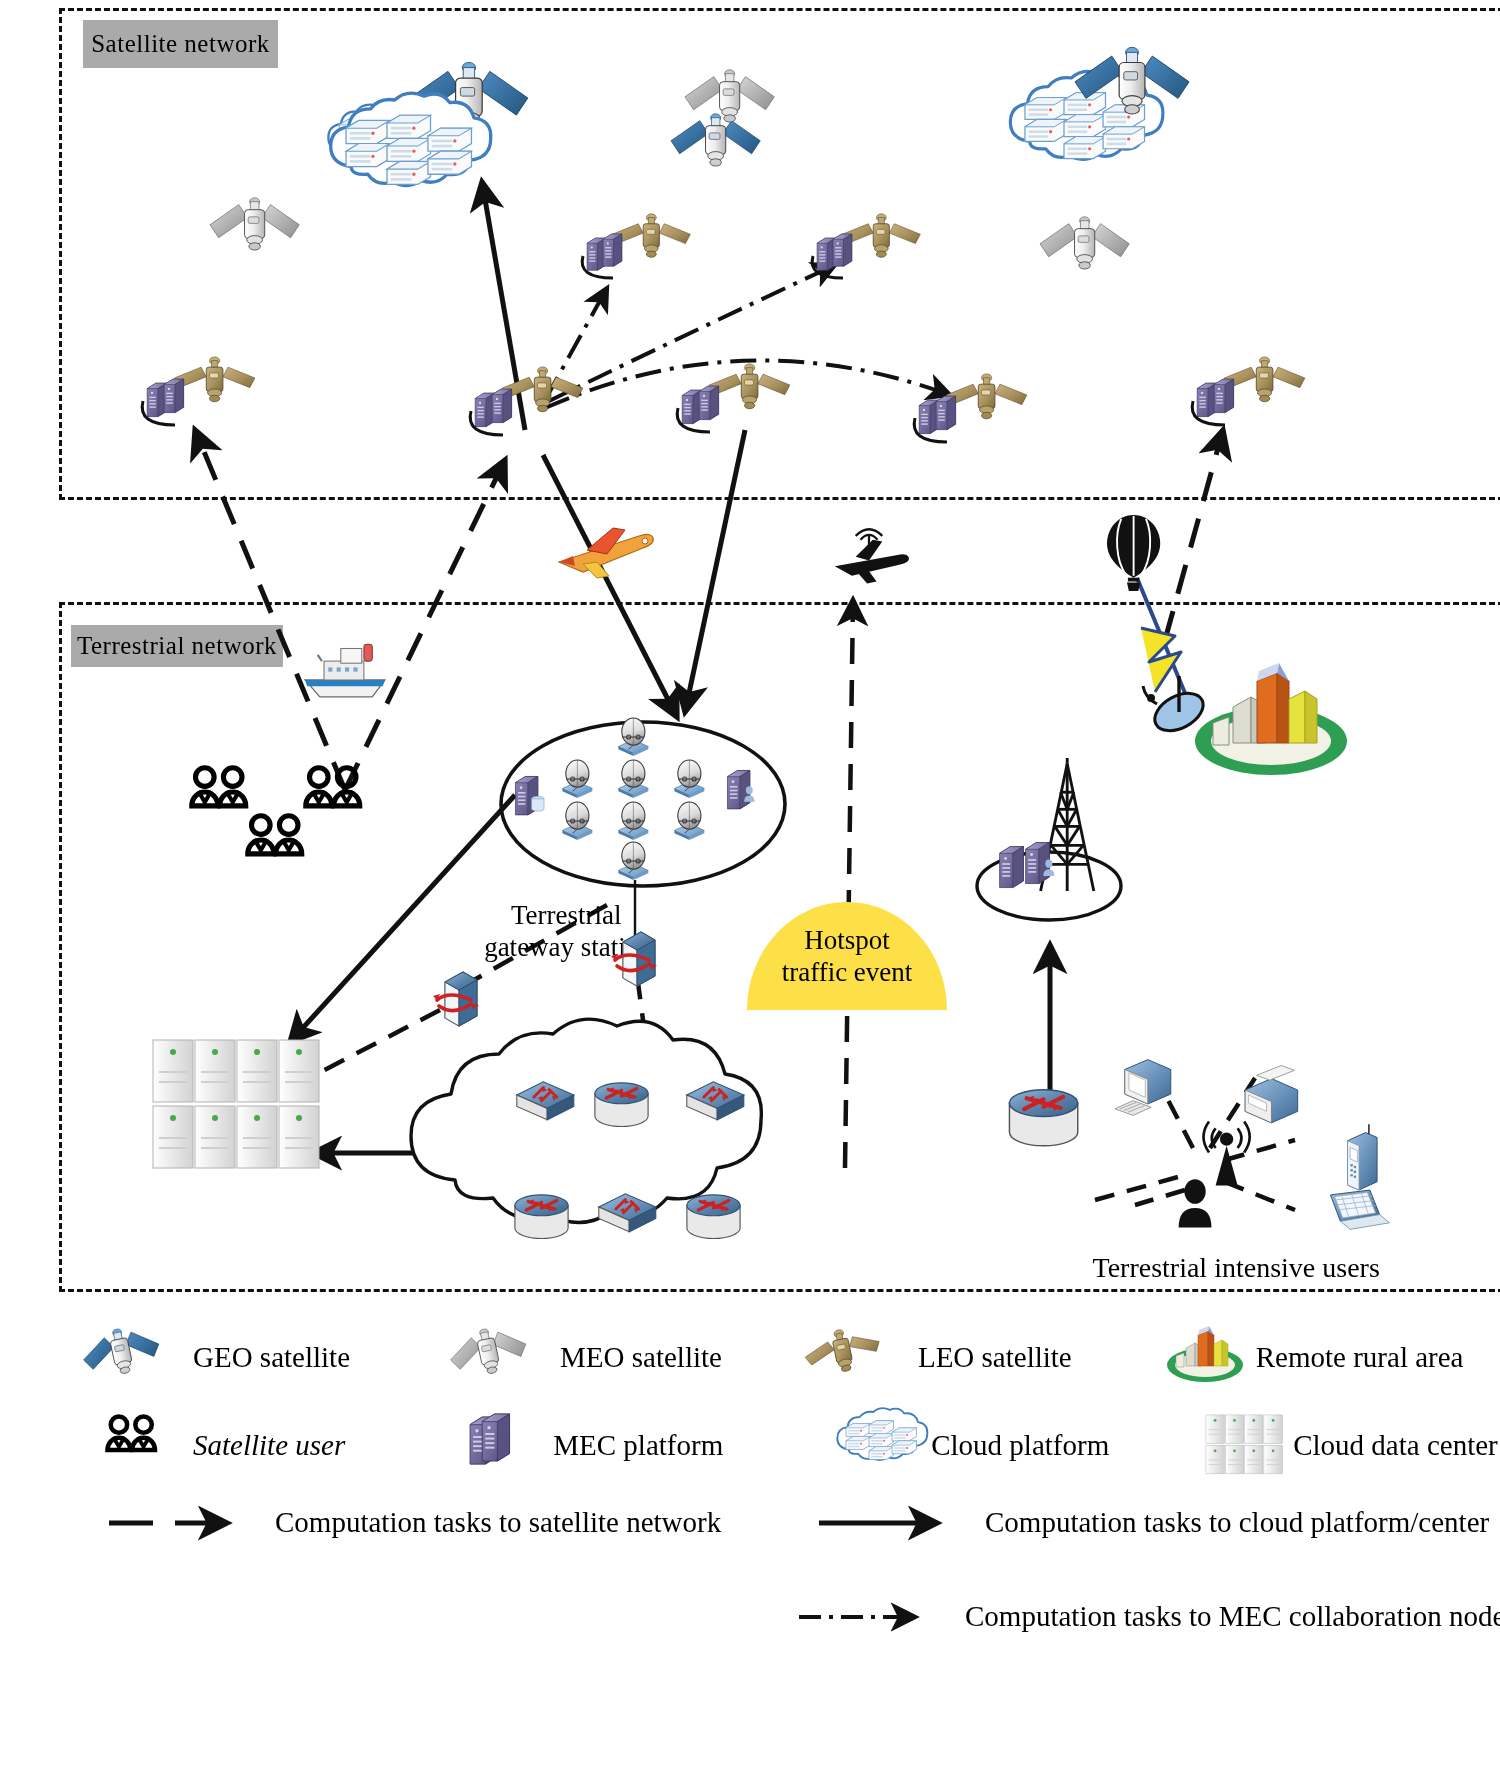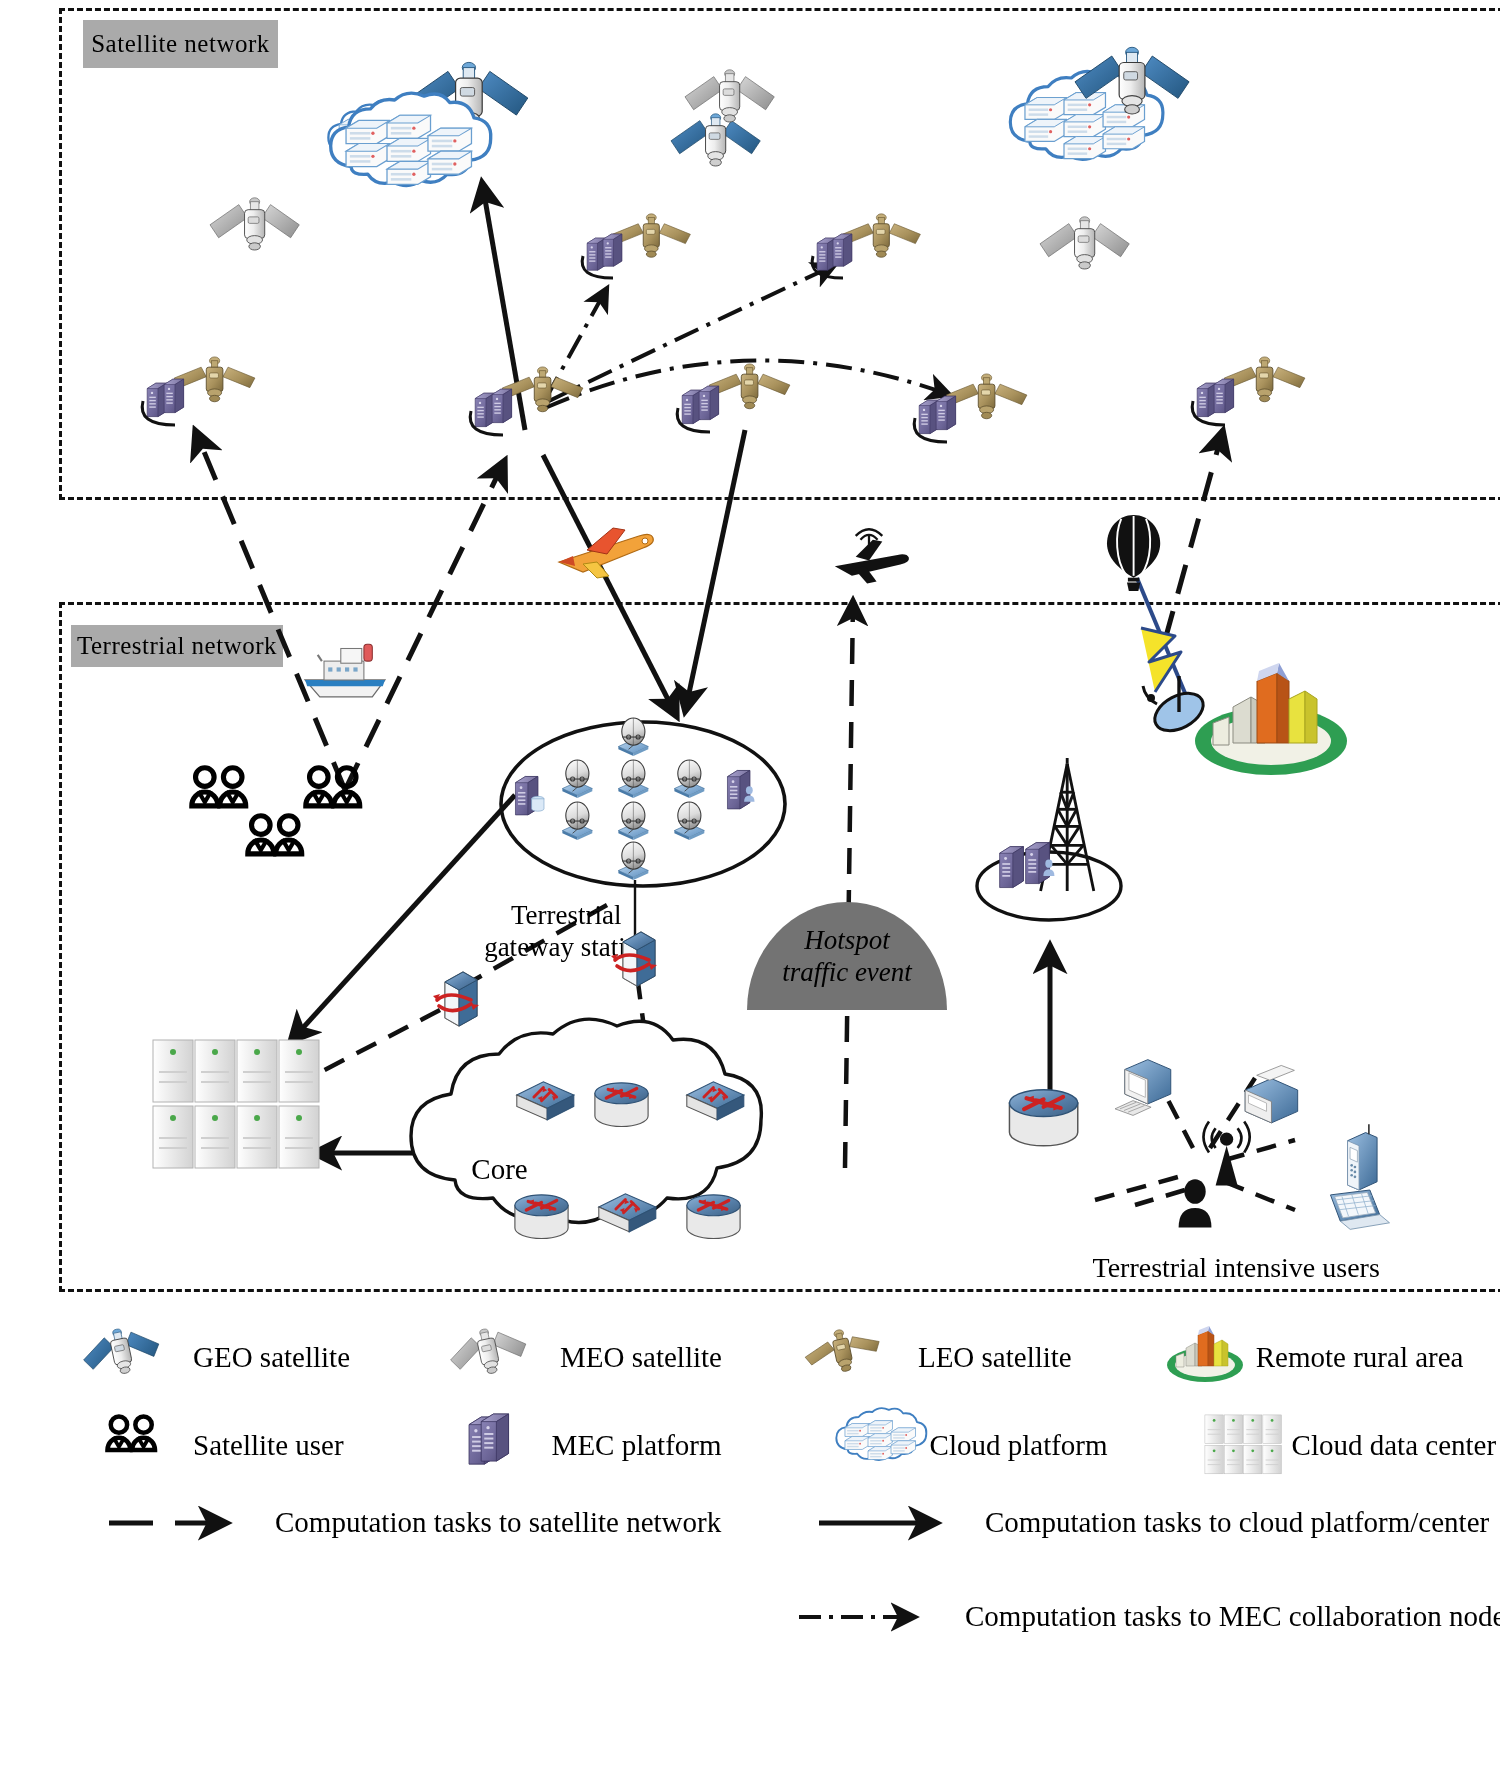--- a/index.html
+++ b/index.html
@@ -18,25 +18,25 @@
     letter-spacing:.5px;
   }
 
   .txt{position:absolute;font-family:"Liberation Serif", serif;color:#000;
        white-space:pre;line-height:1.18;}
 
   .ctr{text-align:center;}
 
   
   .hotspot{
-    position:absolute;background:#737373;
+    position:absolute;background:#fde047;
     border-radius:50% 50% 0 0 / 100% 100% 0 0;
     display:flex;align-items:center;justify-content:center;
     text-align:center;font-family:"Liberation Serif", serif;
-    color:#000;line-height:1.2;font-style:italic;
+    color:#000;line-height:1.2;
   }
 
   
   .legend-row{position:absolute;display:flex;align-items:center;}
   .legend-item{display:flex;align-items:center;}
   .legend-label{font-family:"Liberation Serif", serif;color:#000;white-space:nowrap;}
 
   svg{display:block;overflow:visible;}
   .ic{position:absolute;}
 </style>
@@ -803,23 +803,20 @@
         </g>
       <g transform="translate(200,160) scale(.95)">
           <use href="#sym-switch"></use>
         </g>
       <g transform="translate(290,162) scale(.95)">
           <use href="#sym-router"></use>
         </g>
     </svg>
   </div>
 
-  <div class="txt ctr" style="left:380px;top:1118px;width:120px;font-size:29px;">
-    <span>Core</span>
-  </div>
 
   <div class="ic" style="left:388px;top:968px;">
     <svg width="52" height="70">
       <path d="M12,14 L30,4 L44,12 L44,48 L26,58 L12,50 Z" fill="#dfe7ef" stroke="#666" stroke-width="1.2"></path>
       <path d="M12,14 L26,22 L26,58 L12,50 Z" fill="#f3f6f9" stroke="#666" stroke-width="1"></path>
       <path d="M26,22 L44,12 L44,48 L26,58 Z" fill="#3f6c97" stroke="#2c4f70" stroke-width="1"></path>
       <path d="M12,14 L30,4 L44,12 L26,22 Z" fill="url(#gRouter)" stroke="#2c4f70" stroke-width="1"></path>
       <g stroke="#cc2222" stroke-width="3.6" fill="none" stroke-linecap="round">
         <path d="M4,32 q12,-10 34,0"></path>
           <path d="M6,38 q14,10 32,-2"></path>
@@ -954,21 +951,21 @@
       <svg width="86" height="78">
         <g transform="translate(2,10) scale(.5)">
             <use href="#sym-rural"></use>
           </g>
       </svg>
       <span class="legend-label" style="font-size:29px;margin-left:6px;">Remote rural area</span>
     </div>
   </div>
 
   <div class="legend-row" style="left:46px;top:1408px;">
-    <div class="legend-item" style="margin-right:106px;">
+    <div class="legend-item" style="margin-right:106px;font-style:italic;">
       <svg width="96" height="74">
         <g transform="translate(14,6) scale(.82)">
             <use href="#sym-user-pair"></use>
           </g>
       </svg>
       <span class="legend-label" style="font-size:29px;margin-left:6px;">Satellite user</span>
     </div>
     <div class="legend-item" style="margin-right:106px;">
       <svg width="96" height="74">
         <g transform="translate(16,6) scale(.76)">

